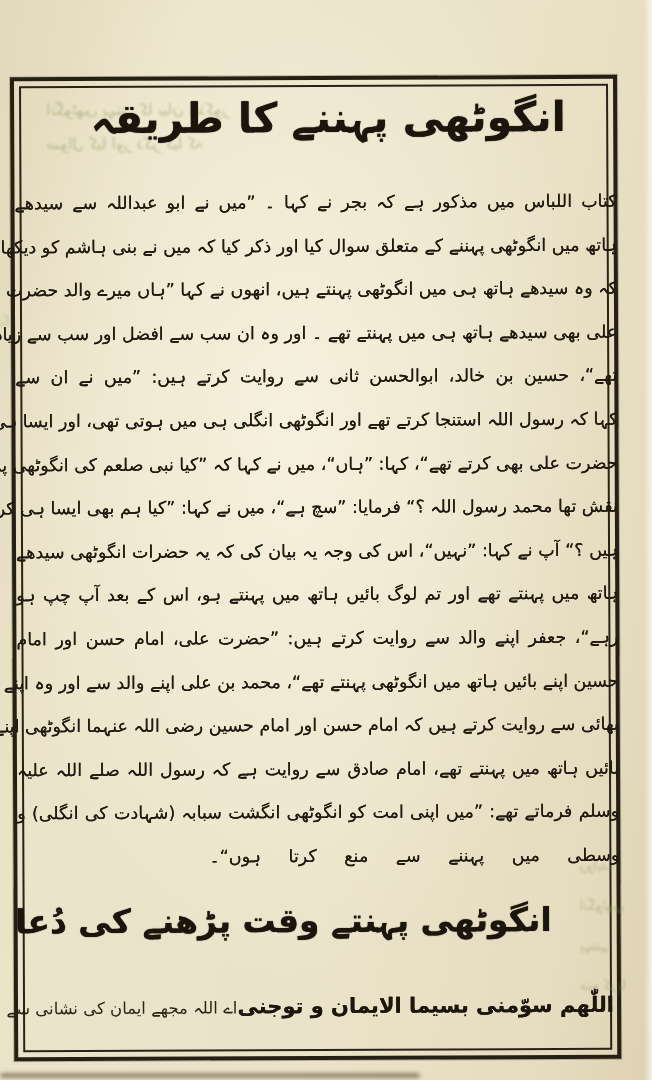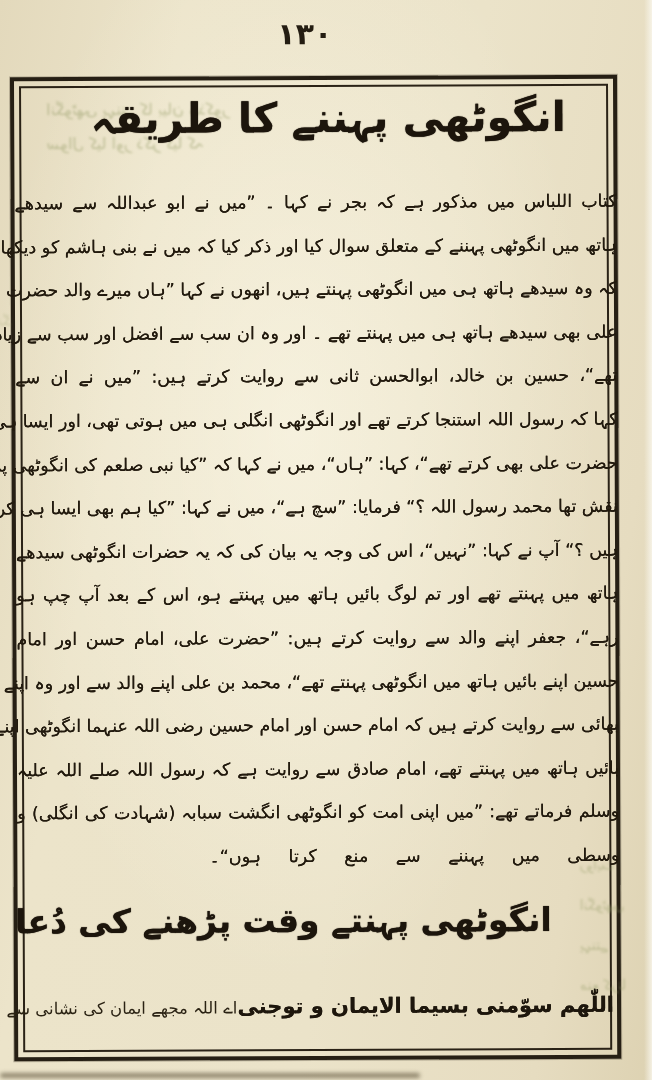--- a/index.html
+++ b/index.html
@@ -91,21 +91,20 @@
     background:linear-gradient(to left, rgba(250,248,240,.8), rgba(250,248,240,0));
   }
 </style>
 </head>
 <body>
 
 <div class="page">
 
   <div class="tilt">
 
-    <div class="page-number">١٣٠</div>
 
     <div class="frame-outer">
       <div class="frame-inner"></div>
     </div>
 
     <div class="bleed bleed-top">
       <div>انگوٹھی پہننے کا بیان مذکور</div>
       <div>سوال کیا اور ذکر کیا کہ</div>
     </div>
     <div class="bleed bleed-bottom-right">

